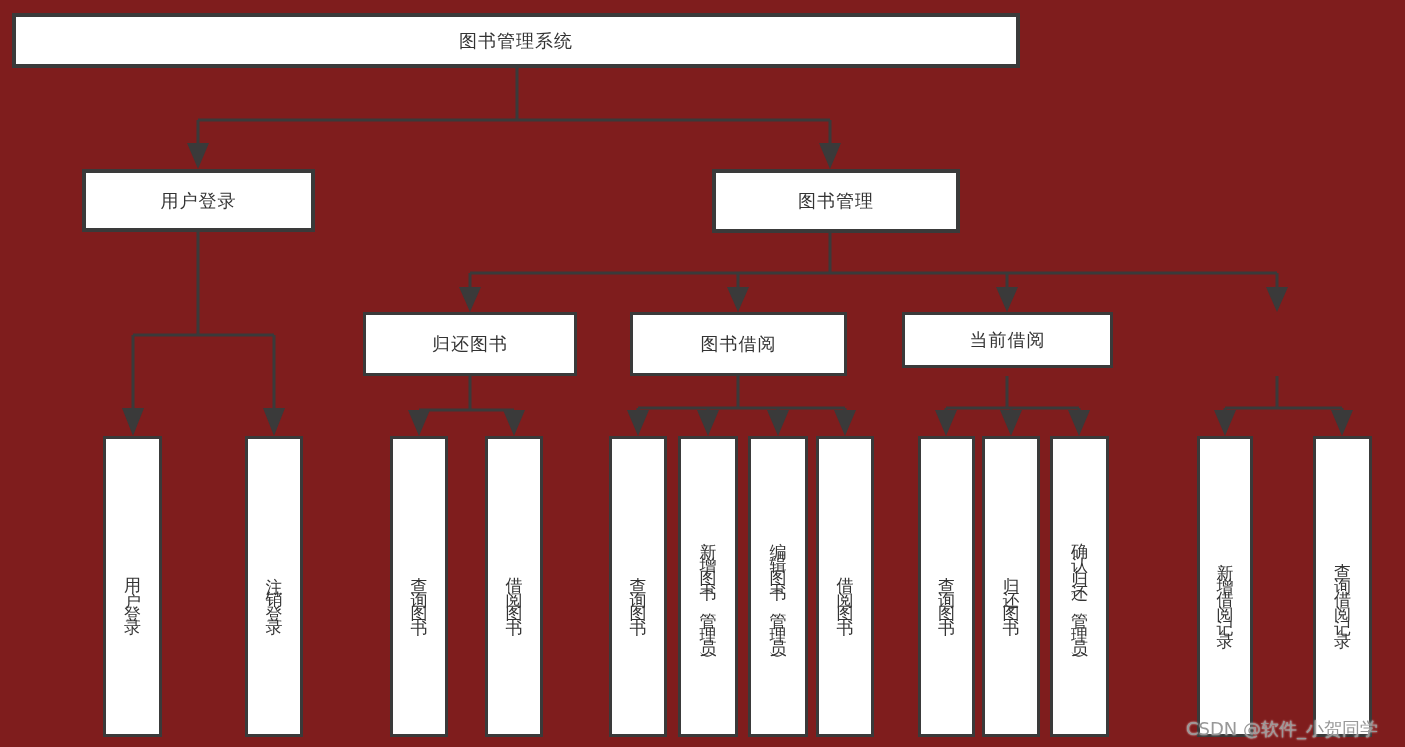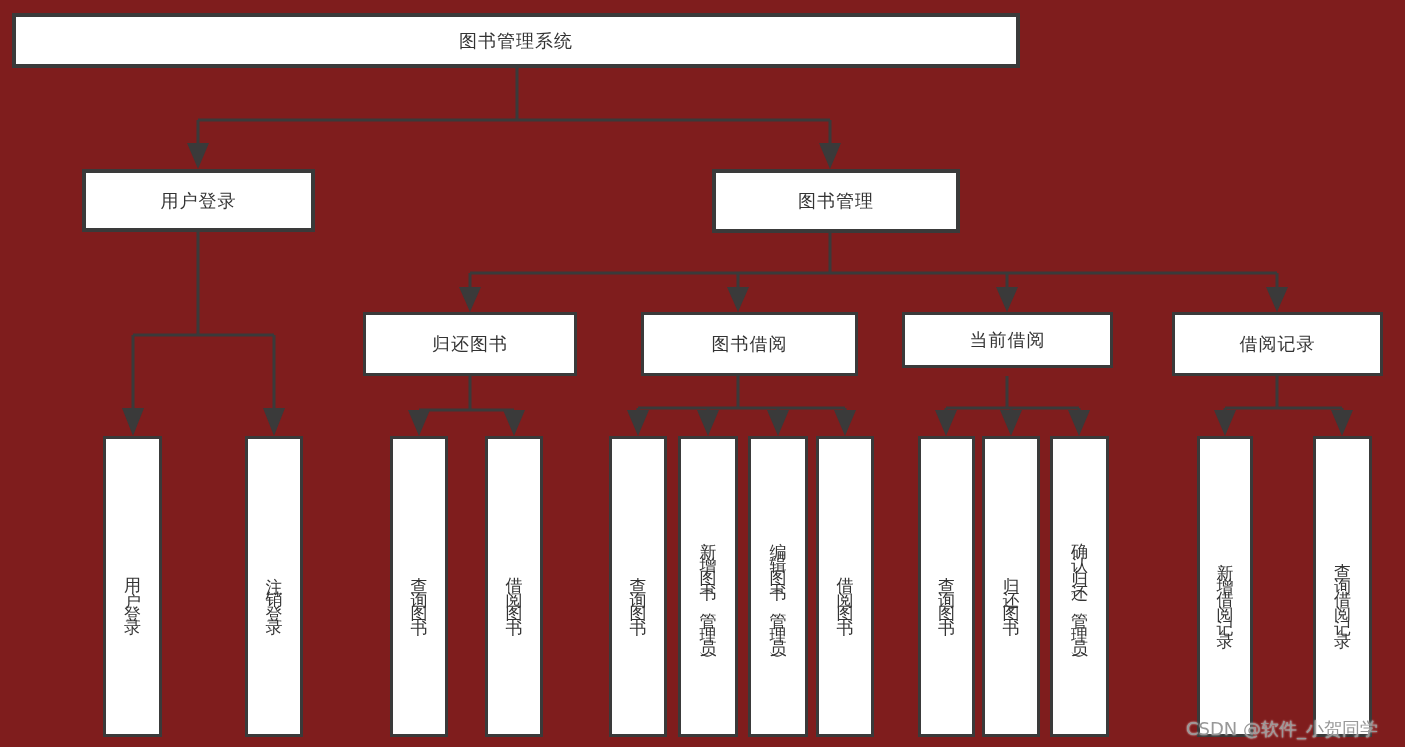--- a/index.html
+++ b/index.html
@@ -96,23 +96,22 @@
     <polygon fill="#3a3a3a" stroke="none" points="1214,410 1236,410 1225,436"></polygon>
     <polygon fill="#3a3a3a" stroke="none" points="1331,410 1353,410 1342,436"></polygon>
   </svg>
 
   <div class="node thick" style="left:12px; top:13px; width:1008px; height:55px;">图书管理系统</div>
 
   <div class="node thick" style="left:82px; top:169px; width:233px; height:63px;">用户登录</div>
   <div class="node thick" style="left:712px; top:169px; width:248px; height:64px;">图书管理</div>
 
   <div class="node" style="left:363px; top:312px; width:214px; height:64px;">归还图书</div>
-  <div class="node" style="left:630px; top:312px; width:217px; height:64px;margin-left:11px;">图书借阅</div>
+  <div class="node" style="left:630px; top:312px; width:217px; height:64px;">图书借阅</div>
   <div class="node" style="left:902px; top:312px; width:211px; height:56px;">当前借阅</div>
-  <div class="node" style="left:1172px; top:312px; width:211px; height:64px;">借阅记录</div>
 
   <div class="node v" style="left:103px; top:436px; width:59px; height:301px;">用户登录</div>
   <div class="node v" style="left:245px; top:436px; width:58px; height:301px;">注销登录</div>
 
   <div class="node v" style="left:390px; top:436px; width:58px; height:301px;">查询图书</div>
   <div class="node v" style="left:485px; top:436px; width:58px; height:301px;">借阅图书</div>
 
   <div class="node v" style="left:609px; top:436px; width:58px; height:301px;">查询图书</div>
   <div class="node v" style="left:678px; top:436px; width:60px; height:301px;">新增图书（管理员）</div>
   <div class="node v" style="left:748px; top:436px; width:60px; height:301px;">编辑图书（管理员）</div>

